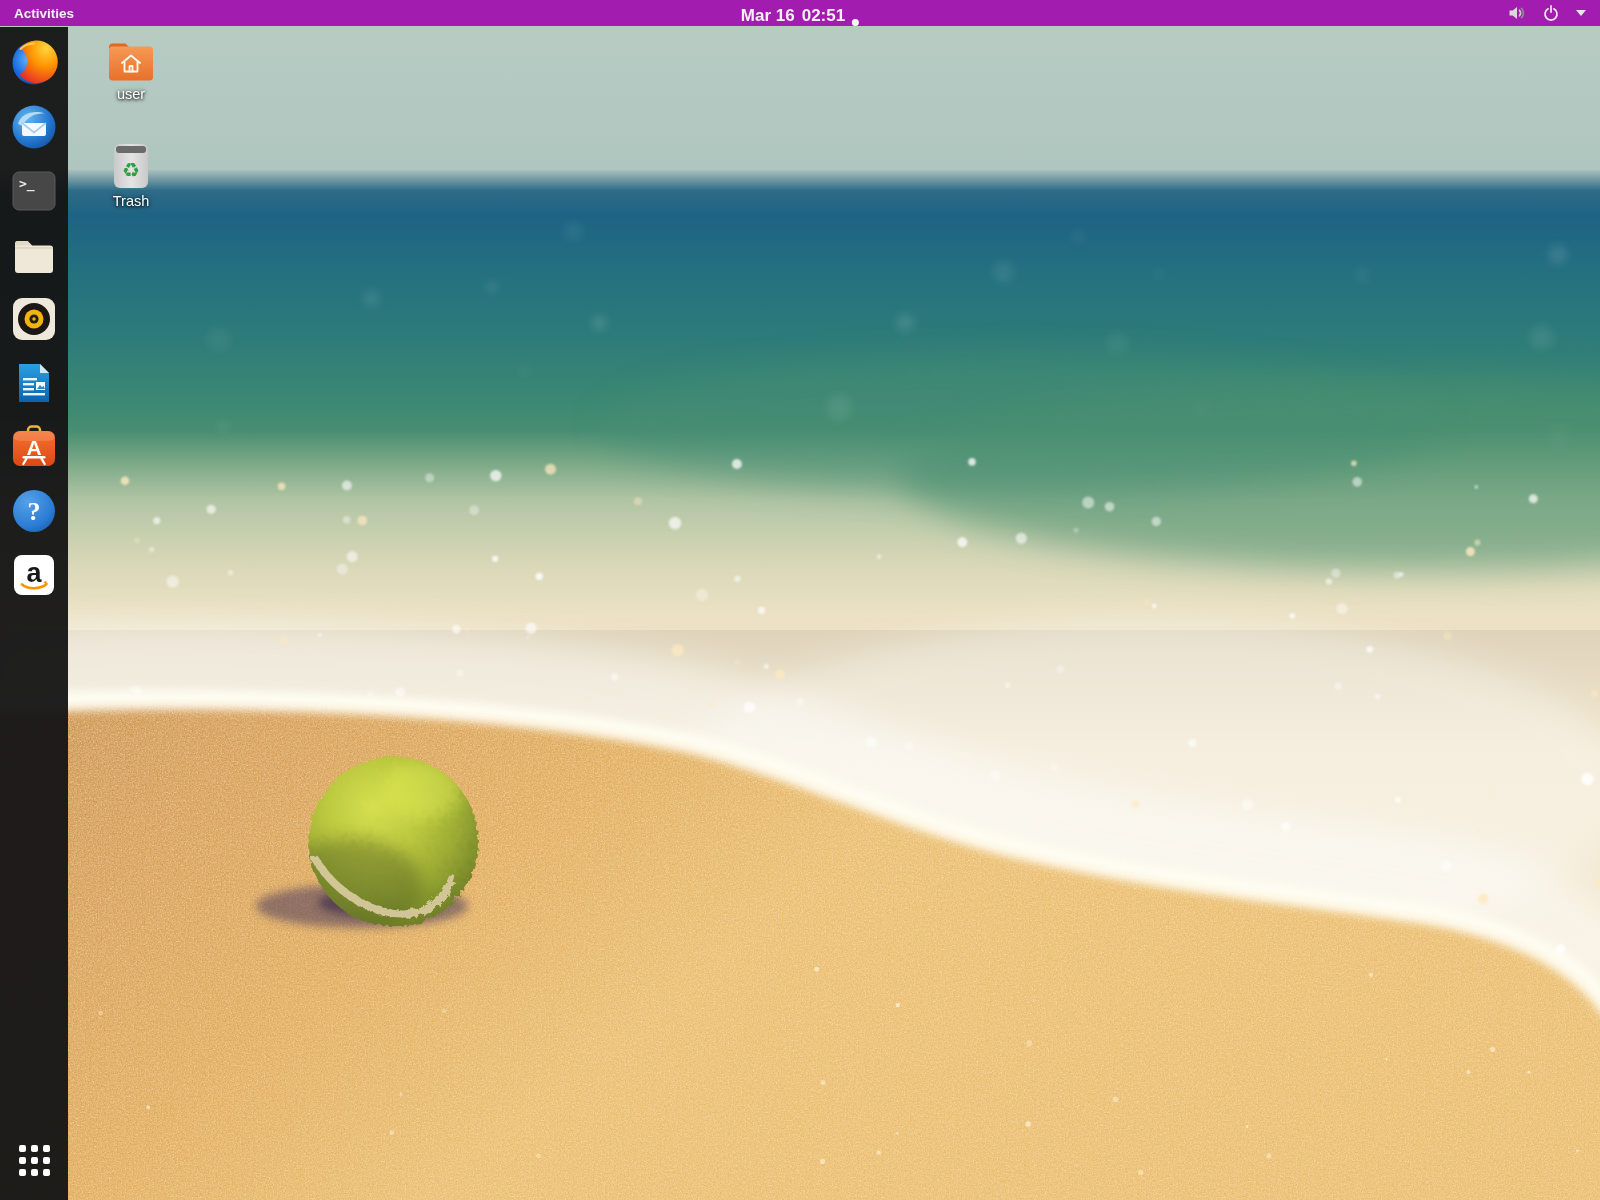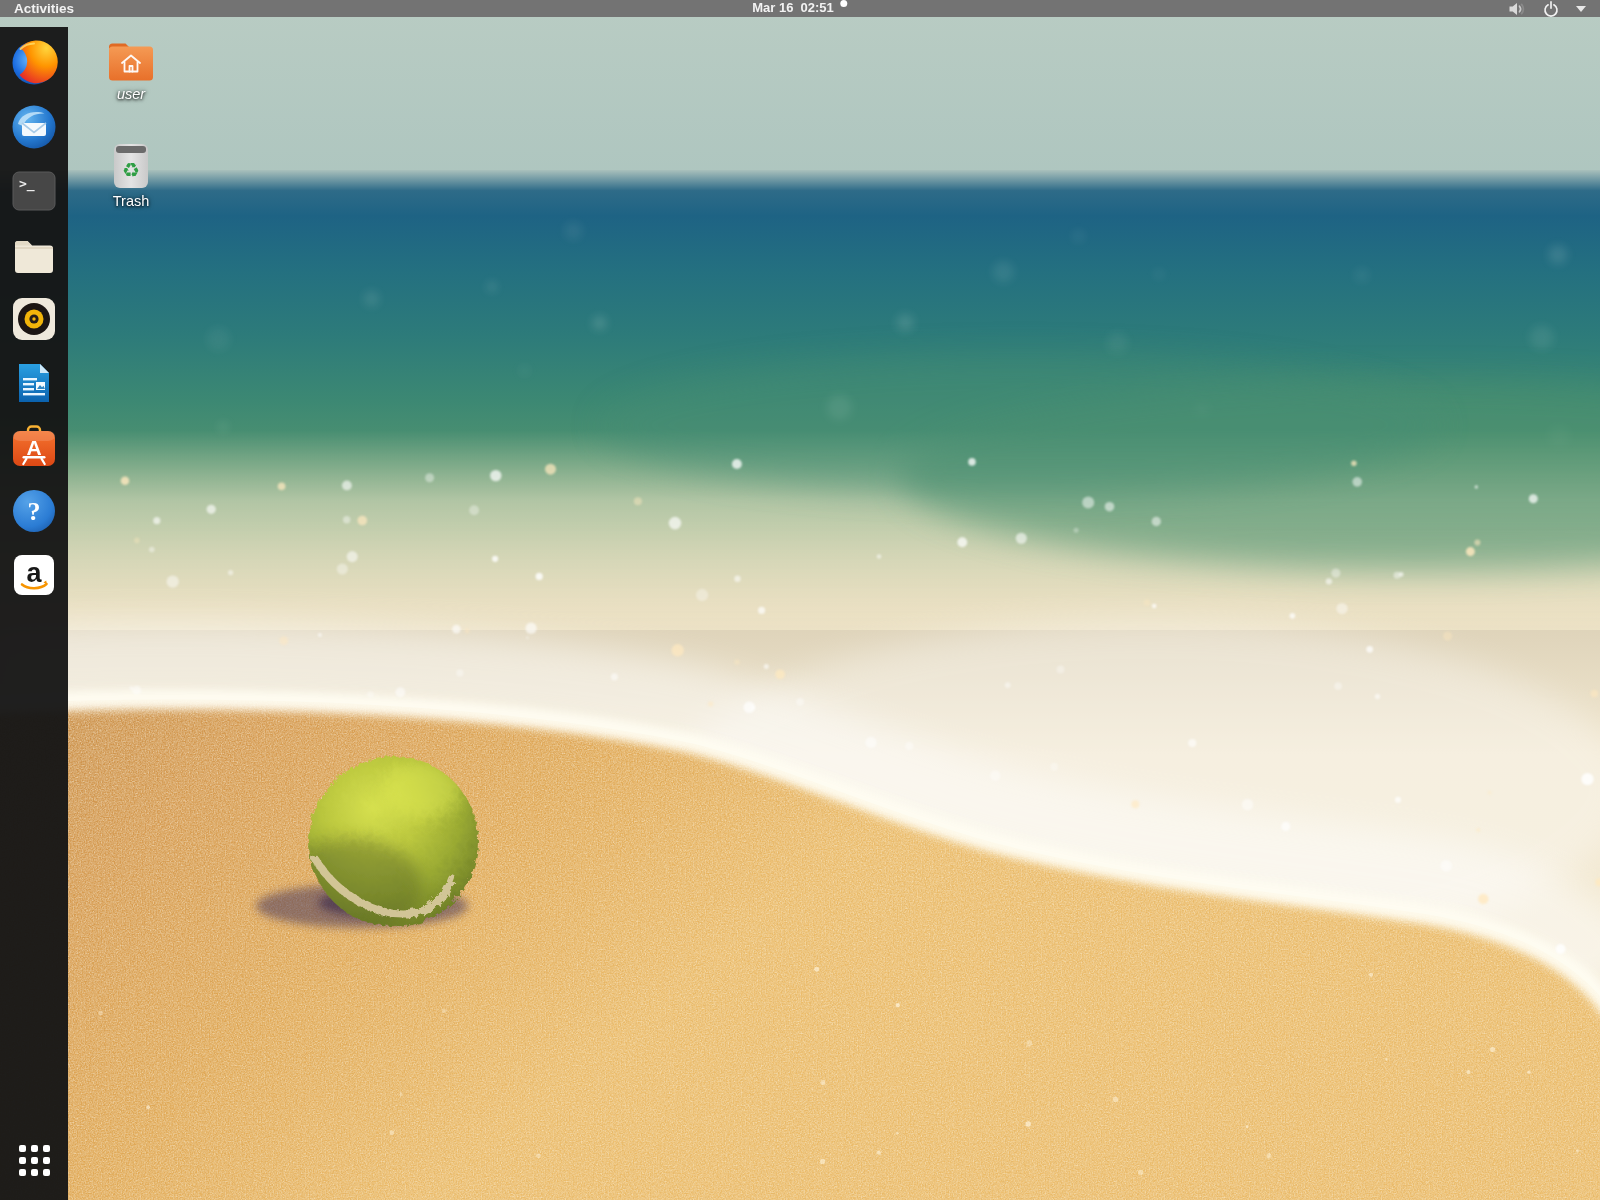--- a/index.html
+++ b/index.html
@@ -3,26 +3,26 @@
 <meta charset="utf-8">
 <style>
   html,body{margin:0;padding:0;}
   body{width:1600px;height:1200px;overflow:hidden;position:relative;
        font-family:"Liberation Sans",sans-serif;background:#000;}
 
   
   #wallpaper{position:absolute;inset:0;z-index:0;}
 
   
-  .topbar{position:absolute;top:0;left:0;right:0;height:17px;background:#737373;
+  .topbar{position:absolute;top:0;left:0;right:0;height:26px;background:#a21caf;
           display:flex;align-items:center;z-index:40;color:#f2f2f2;gap:43px;}
   .activities{font-size:13.5px;font-weight:bold;padding:0 14px;height:100%;
               display:flex;align-items:center;cursor:default;}
   .clock{position:absolute;left:50%;transform:translateX(-50%);display:flex;
-         align-items:flex-start;gap:7px;font-size:13px;font-weight:bold;height:100%;}
+         align-items:flex-end;gap:7px;font-size:17px;font-weight:bold;height:100%;}
   .notif-dot{width:7px;height:7px;border-radius:50%;background:#ffffff;display:inline-block;}
   .sys-area{margin-left:auto;display:flex;align-items:center;gap:16px;padding:0 14px;height:100%;}
   .caret{width:0;height:0;border-left:5px solid transparent;border-right:5px solid transparent;
          border-top:6px solid #e8e8e8;}
 
   
   .dock{position:absolute;top:27px;left:0;bottom:0;width:68px;background:rgba(22,22,22,0.96);
         display:flex;flex-direction:column;align-items:center;padding-top:12px;gap:16px;z-index:30;}
   .dock-item{width:48px;height:48px;flex:0 0 auto;display:flex;align-items:center;
              justify-content:center;cursor:pointer;}
@@ -31,21 +31,21 @@
              align-items:center;justify-content:center;cursor:pointer;}
   .dots{display:grid;grid-template-columns:repeat(3,7px);grid-template-rows:repeat(3,7px);
         gap:5px;}
   .dots i{background:#fff;border-radius:2px;display:block;}
 
   
   .desk-icon{position:absolute;width:96px;display:flex;flex-direction:column;align-items:center;
              gap:2px;z-index:10;cursor:pointer;}
   .desk-icon .label{color:#fff;font-size:14.5px;
        text-shadow:0 1px 3px rgba(0,0,0,0.95),0 0 5px rgba(0,0,0,0.55);}
-  #icon-user{left:83px;top:38px;font-style:italic;}
+  #icon-user{left:83px;top:38px;}
   #icon-trash{left:83px;top:141px;}
 </style>
 </head>
 <body>
 
 <svg id="wallpaper" width="1600" height="1200" viewBox="0 0 1600 1200" xmlns="http://www.w3.org/2000/svg">
   <defs>
     <linearGradient id="skyG" x1="0" y1="0" x2="0" y2="1">
       <stop offset="0" stop-color="#b9ccc3"></stop>
         <stop offset="1" stop-color="#adc5bf"></stop>

